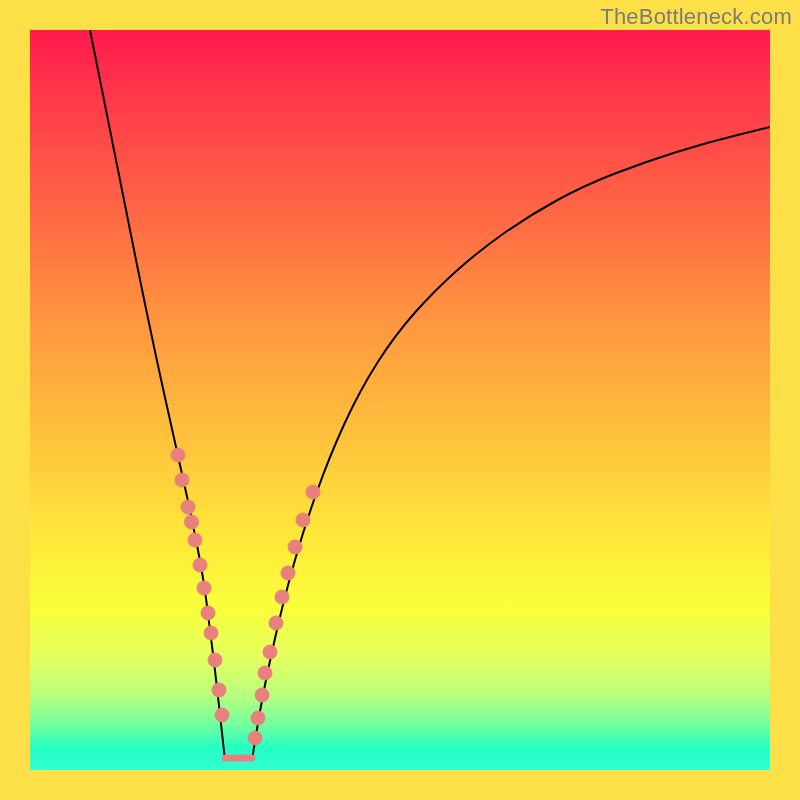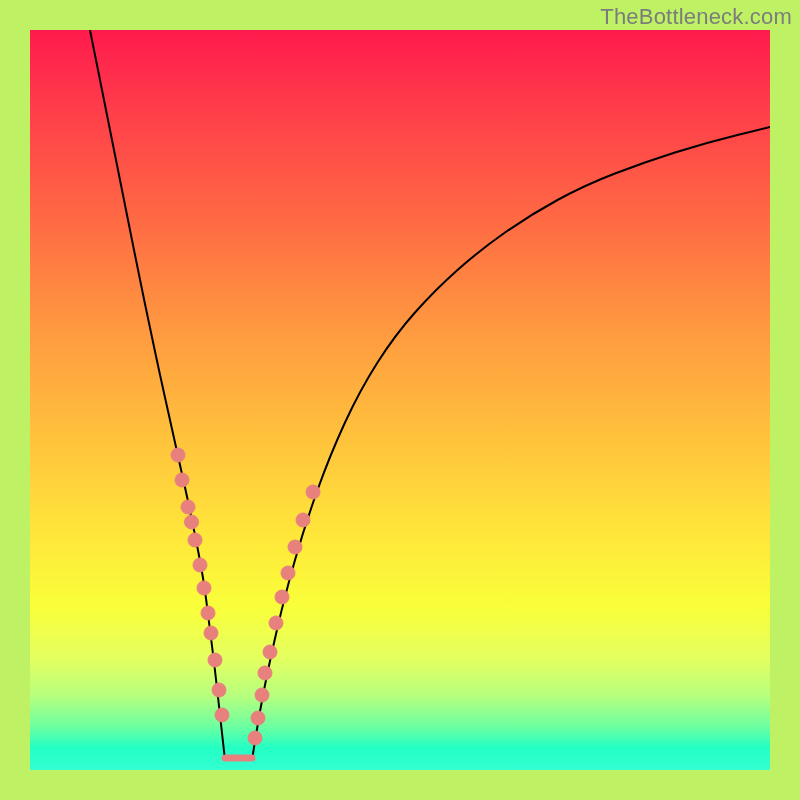--- a/index.html
+++ b/index.html
@@ -1,21 +1,21 @@
 <!DOCTYPE html>
 <html><head>
 <meta charset="utf-8">
 <style>
   * { margin: 0; padding: 0; box-sizing: border-box; }
   html, body { width: 800px; height: 800px; overflow: hidden; background: #000; }
   .frame {
     position: relative;
     width: 800px;
     height: 800px;
-    background: #bef264;
+    background: #fde047;
   }
   .plot-area {
     position: absolute;
     left: 30px;
     top: 30px;
     width: 740px;
     height: 740px;
     background: linear-gradient(
       to bottom,
       #ff1a4d 0%,

